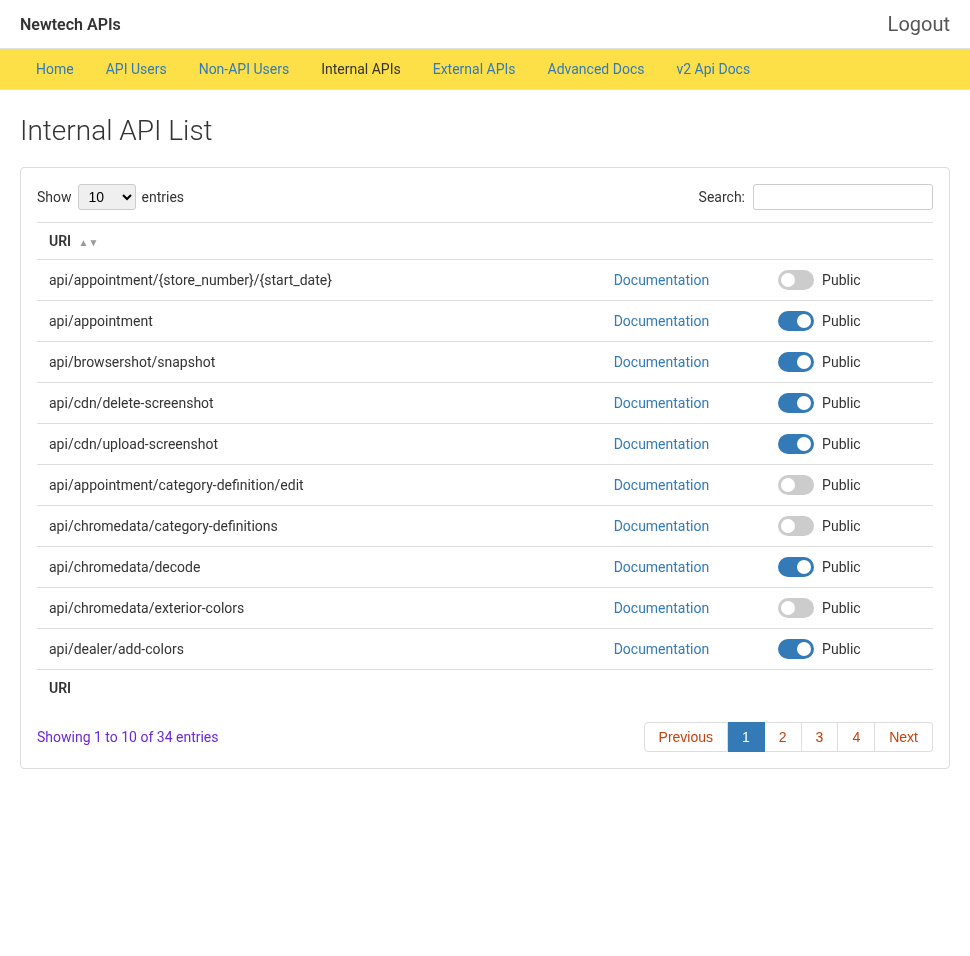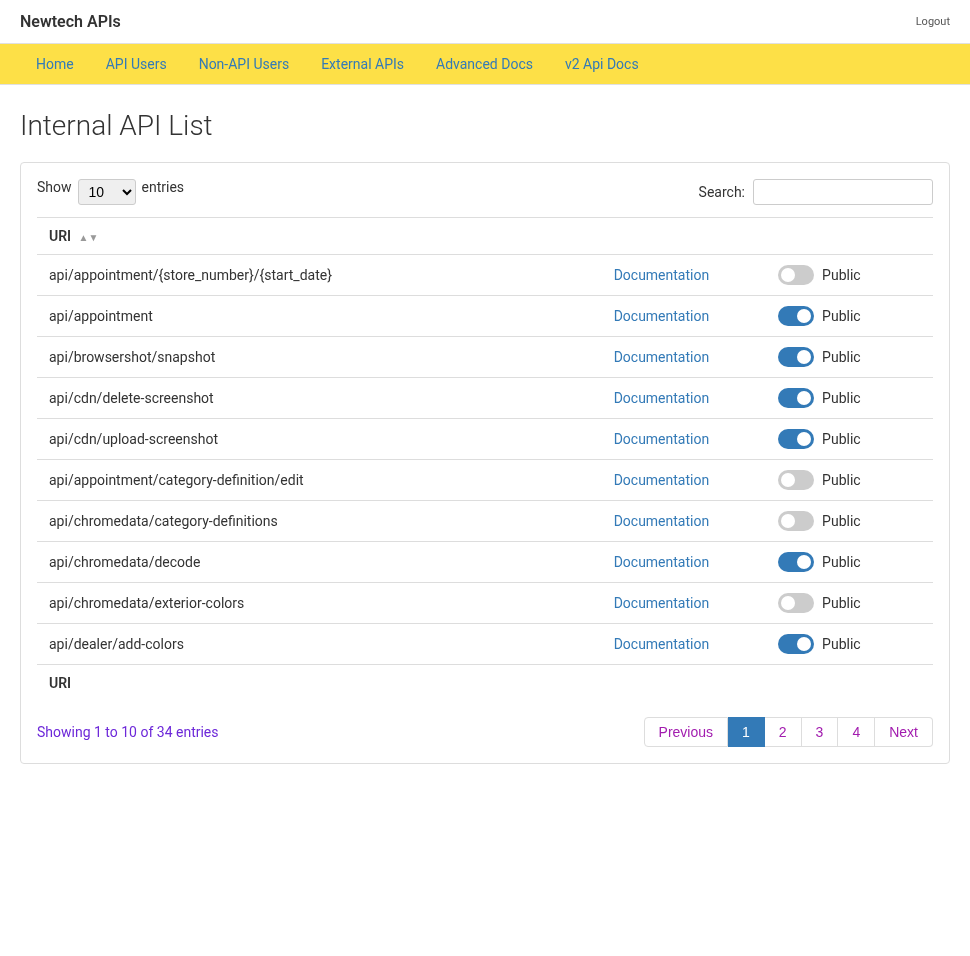--- a/index.html
+++ b/index.html
@@ -1,37 +1,37 @@
 <!DOCTYPE html>
 <html><head>
   <meta charset="utf-8">
   <style>
     * { box-sizing: border-box; margin: 0; padding: 0; }
     body { font-family: -apple-system, BlinkMacSystemFont, "Segoe UI", Roboto, Arial, sans-serif; font-size: 14px; color: #333; background: #fff; }
 
     
     .header { display: flex; justify-content: space-between; align-items: center; padding: 12px 20px; border-bottom: 1px solid #e0e0e0; }
     .header-title { font-size: 16px; font-weight: 600; color: #333; }
-    .logout-btn { color: #555; font-size: 11px; cursor: pointer; text-decoration: none; }
+    .logout-btn { color: #555; font-size: 20px; cursor: pointer; text-decoration: none; }
 
     
     .nav { display: flex; gap: 0; padding: 0 20px; border-bottom: 1px solid #e0e0e0; background: #fde047; }
     .nav-item { padding: 12px 16px; font-size: 14px; color: #337ab7; cursor: pointer; text-decoration: none; white-space: nowrap; }
     .nav-item.active { color: #333; }
 
     
     .page-content { padding: 24px 20px; }
     .page-title { font-size: 28px; font-weight: 300; color: #333; margin-bottom: 20px; }
 
     
     .table-container { border: 1px solid #ddd; border-radius: 4px; padding: 16px; }
 
     
     .controls-row { display: flex; justify-content: space-between; align-items: center; margin-bottom: 12px; }
-    .show-entries { display: flex; align-items: flex-start; gap: 6px; font-size: 14px; }
+    .show-entries { display: flex; align-items: center; gap: 6px; font-size: 14px; }
     .show-entries select { border: 1px solid #ccc; border-radius: 3px; padding: 3px 6px; font-size: 14px; }
     .search-area { display: flex; align-items: center; gap: 8px; font-size: 14px; }
     .search-area input { border: 1px solid #ccc; border-radius: 3px; padding: 4px 8px; font-size: 14px; width: 180px; }
 
     
     table { width: 100%; border-collapse: collapse; }
     thead tr { border-top: 1px solid #ddd; border-bottom: 1px solid #ddd; }
     tbody tr { border-bottom: 1px solid #ddd; }
     th { padding: 10px 12px; text-align: left; font-weight: 600; font-size: 14px; color: #333; }
     td { padding: 10px 12px; font-size: 14px; color: #333; }
@@ -49,38 +49,39 @@
     .toggle input:checked + .slider { background-color: #337ab7; }
     .toggle input:checked + .slider:before { transform: translateX(16px); }
     .public-label { font-size: 14px; color: #333; }
 
     
     .footer-row { display: flex; justify-content: space-between; align-items: center; margin-top: 16px; }
     .showing-text { font-size: 14px; color: #6d28d9; }
 
     
     .pagination { display: flex; gap: 0; }
-    .page-btn { border: 1px solid #ddd; padding: 6px 14px; font-size: 14px; cursor: pointer; background: #fff; color: #a21caf; text-decoration: none; }
+    .page-btn { border: 1px solid #ddd; padding: 6px 14px; font-size: 14px; cursor: pointer; background: #fff; color: #c2410c; text-decoration: none; }
     .page-btn:first-child { border-radius: 4px 0 0 4px; }
     .page-btn:last-child { border-radius: 0 4px 4px 0; }
     .page-btn.active { background: #337ab7; color: #fff; border-color: #337ab7; }
     .page-btn + .page-btn { border-left: none; }
   </style>
 </head>
 <body>
 
 <div class="header">
   <span class="header-title">Newtech APIs</span>
   <a class="logout-btn">Logout</a>
 </div>
 
 <nav class="nav">
 <a class="nav-item">Home</a>
     <a class="nav-item">API Users</a>
     <a class="nav-item">Non-API Users</a>
+    <a class="nav-item active">Internal APIs</a>
     <a class="nav-item">External APIs</a>
     <a class="nav-item">Advanced Docs</a>
     <a class="nav-item">v2 Api Docs</a>
   </nav>
 
 <div class="page-content">
   <h1 class="page-title">Internal API List</h1>
 
   <div class="table-container">
 

